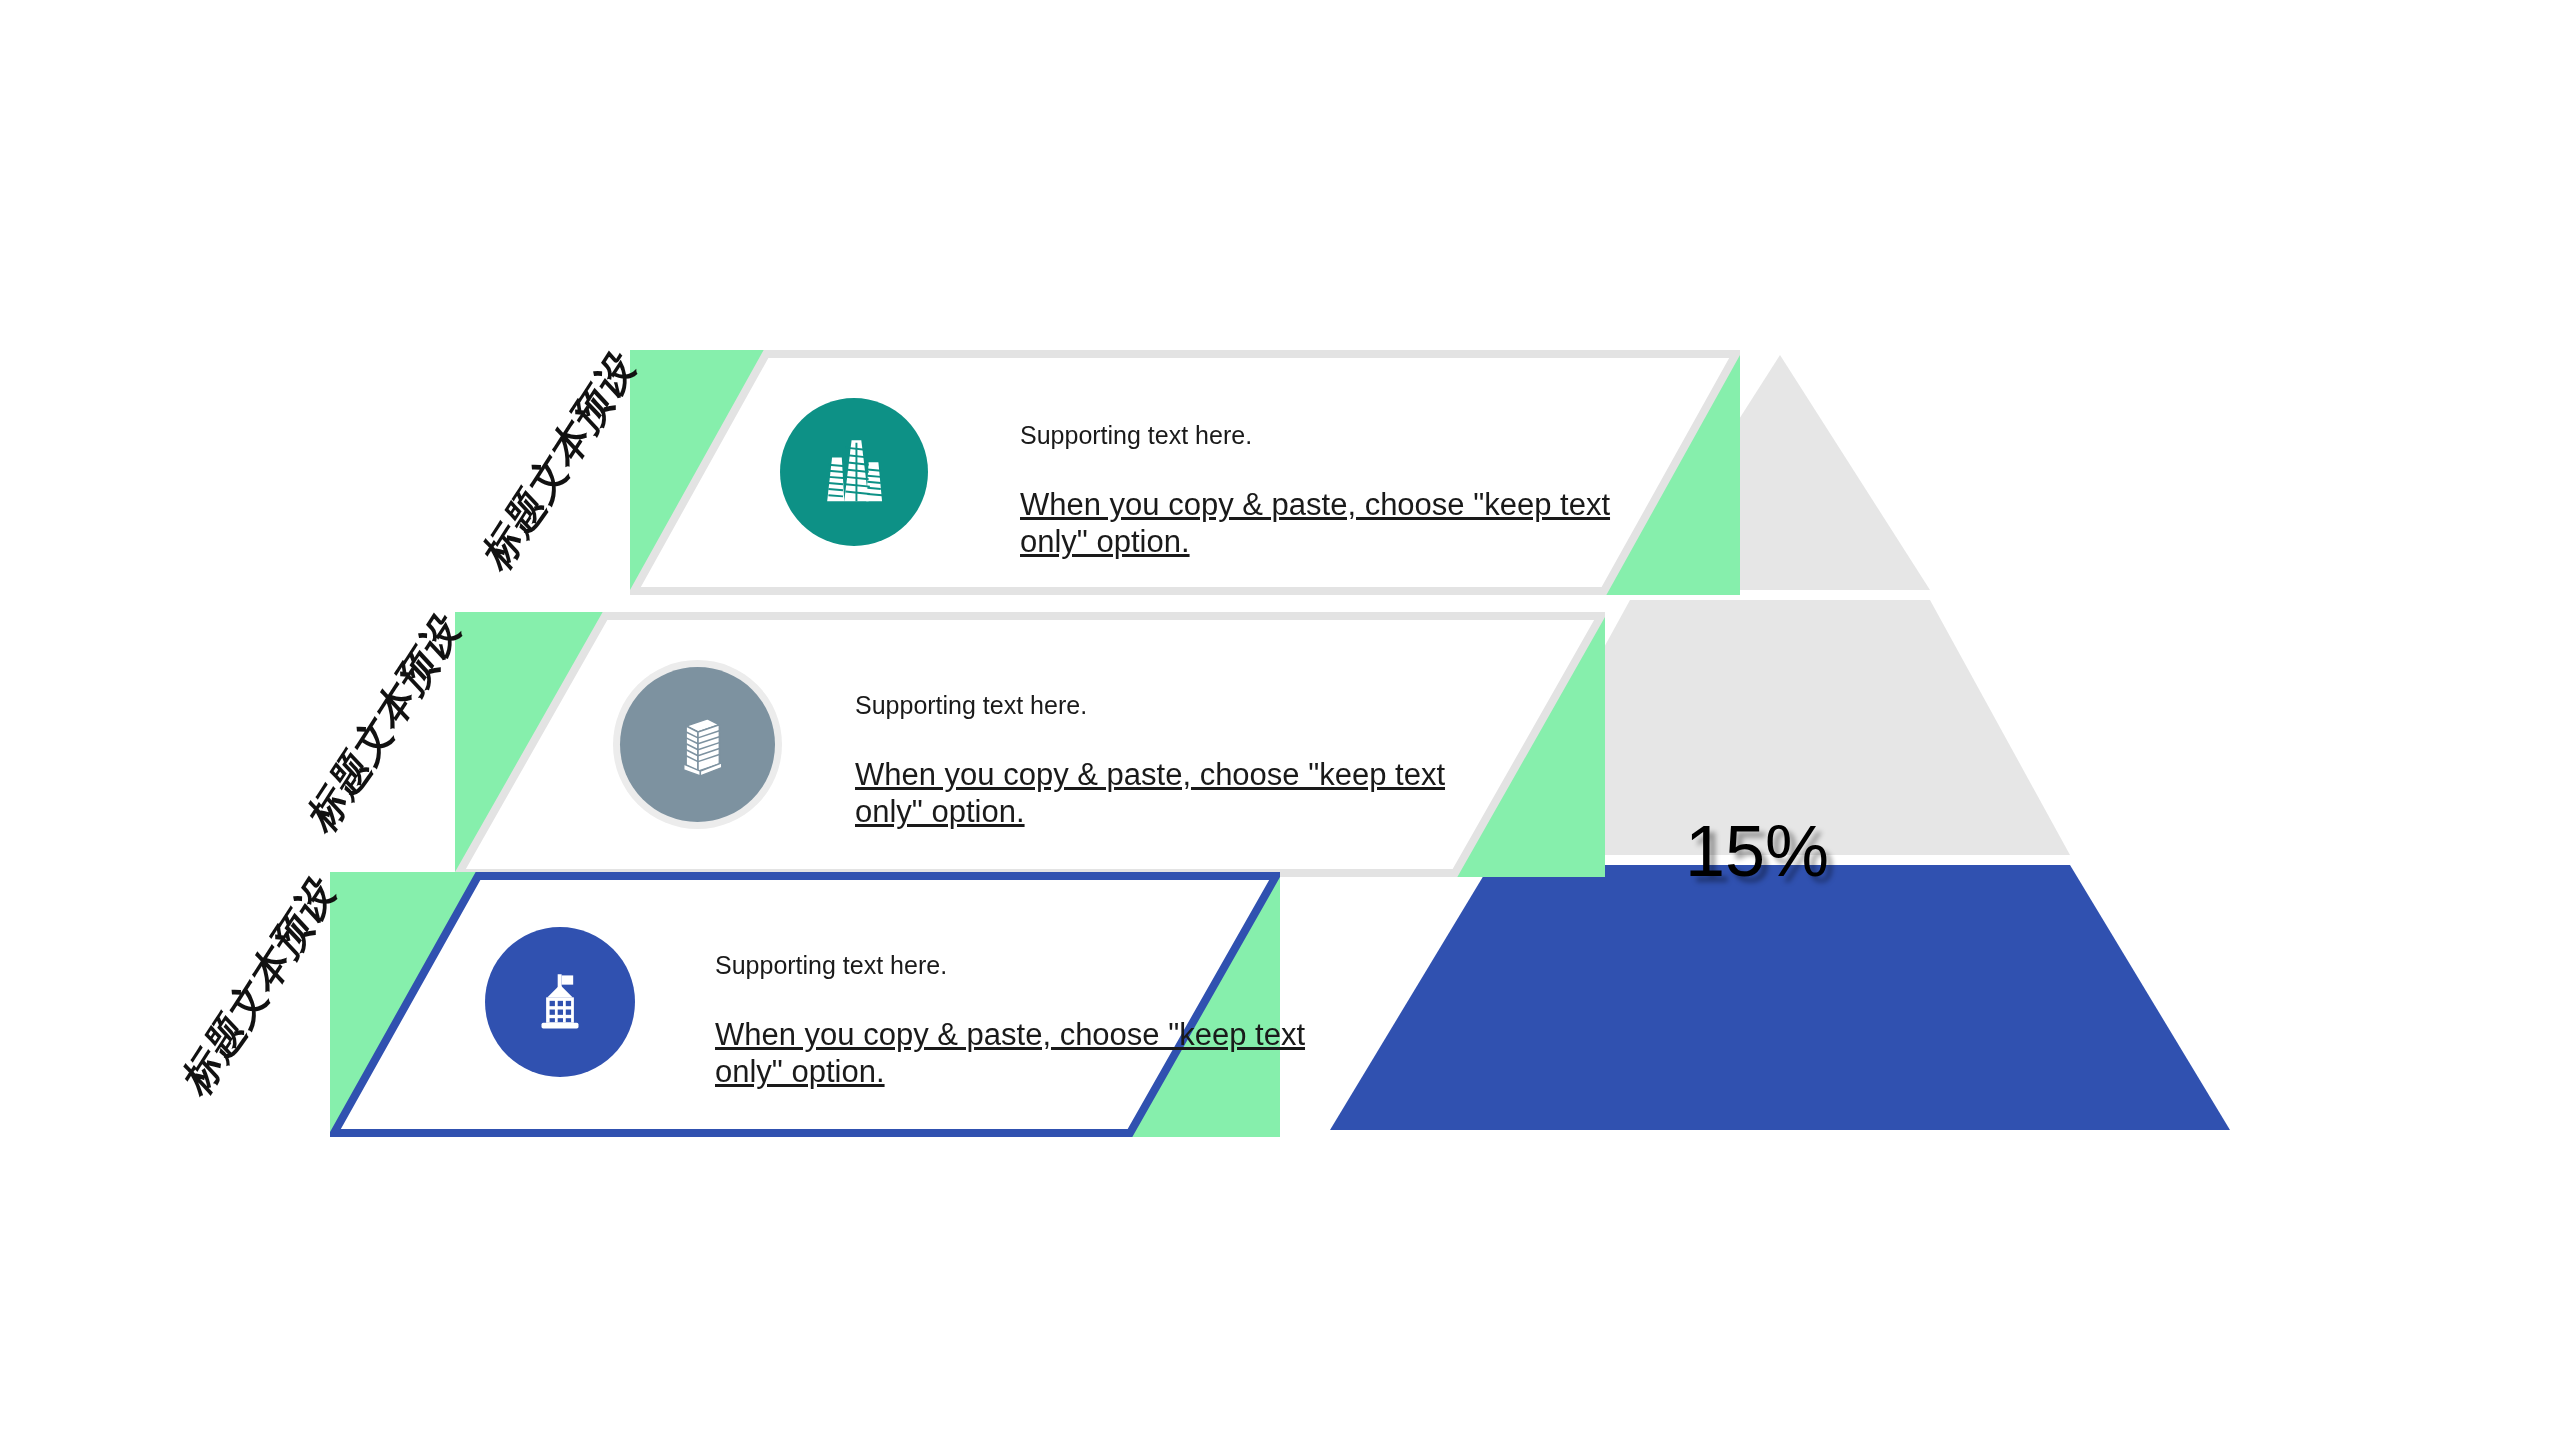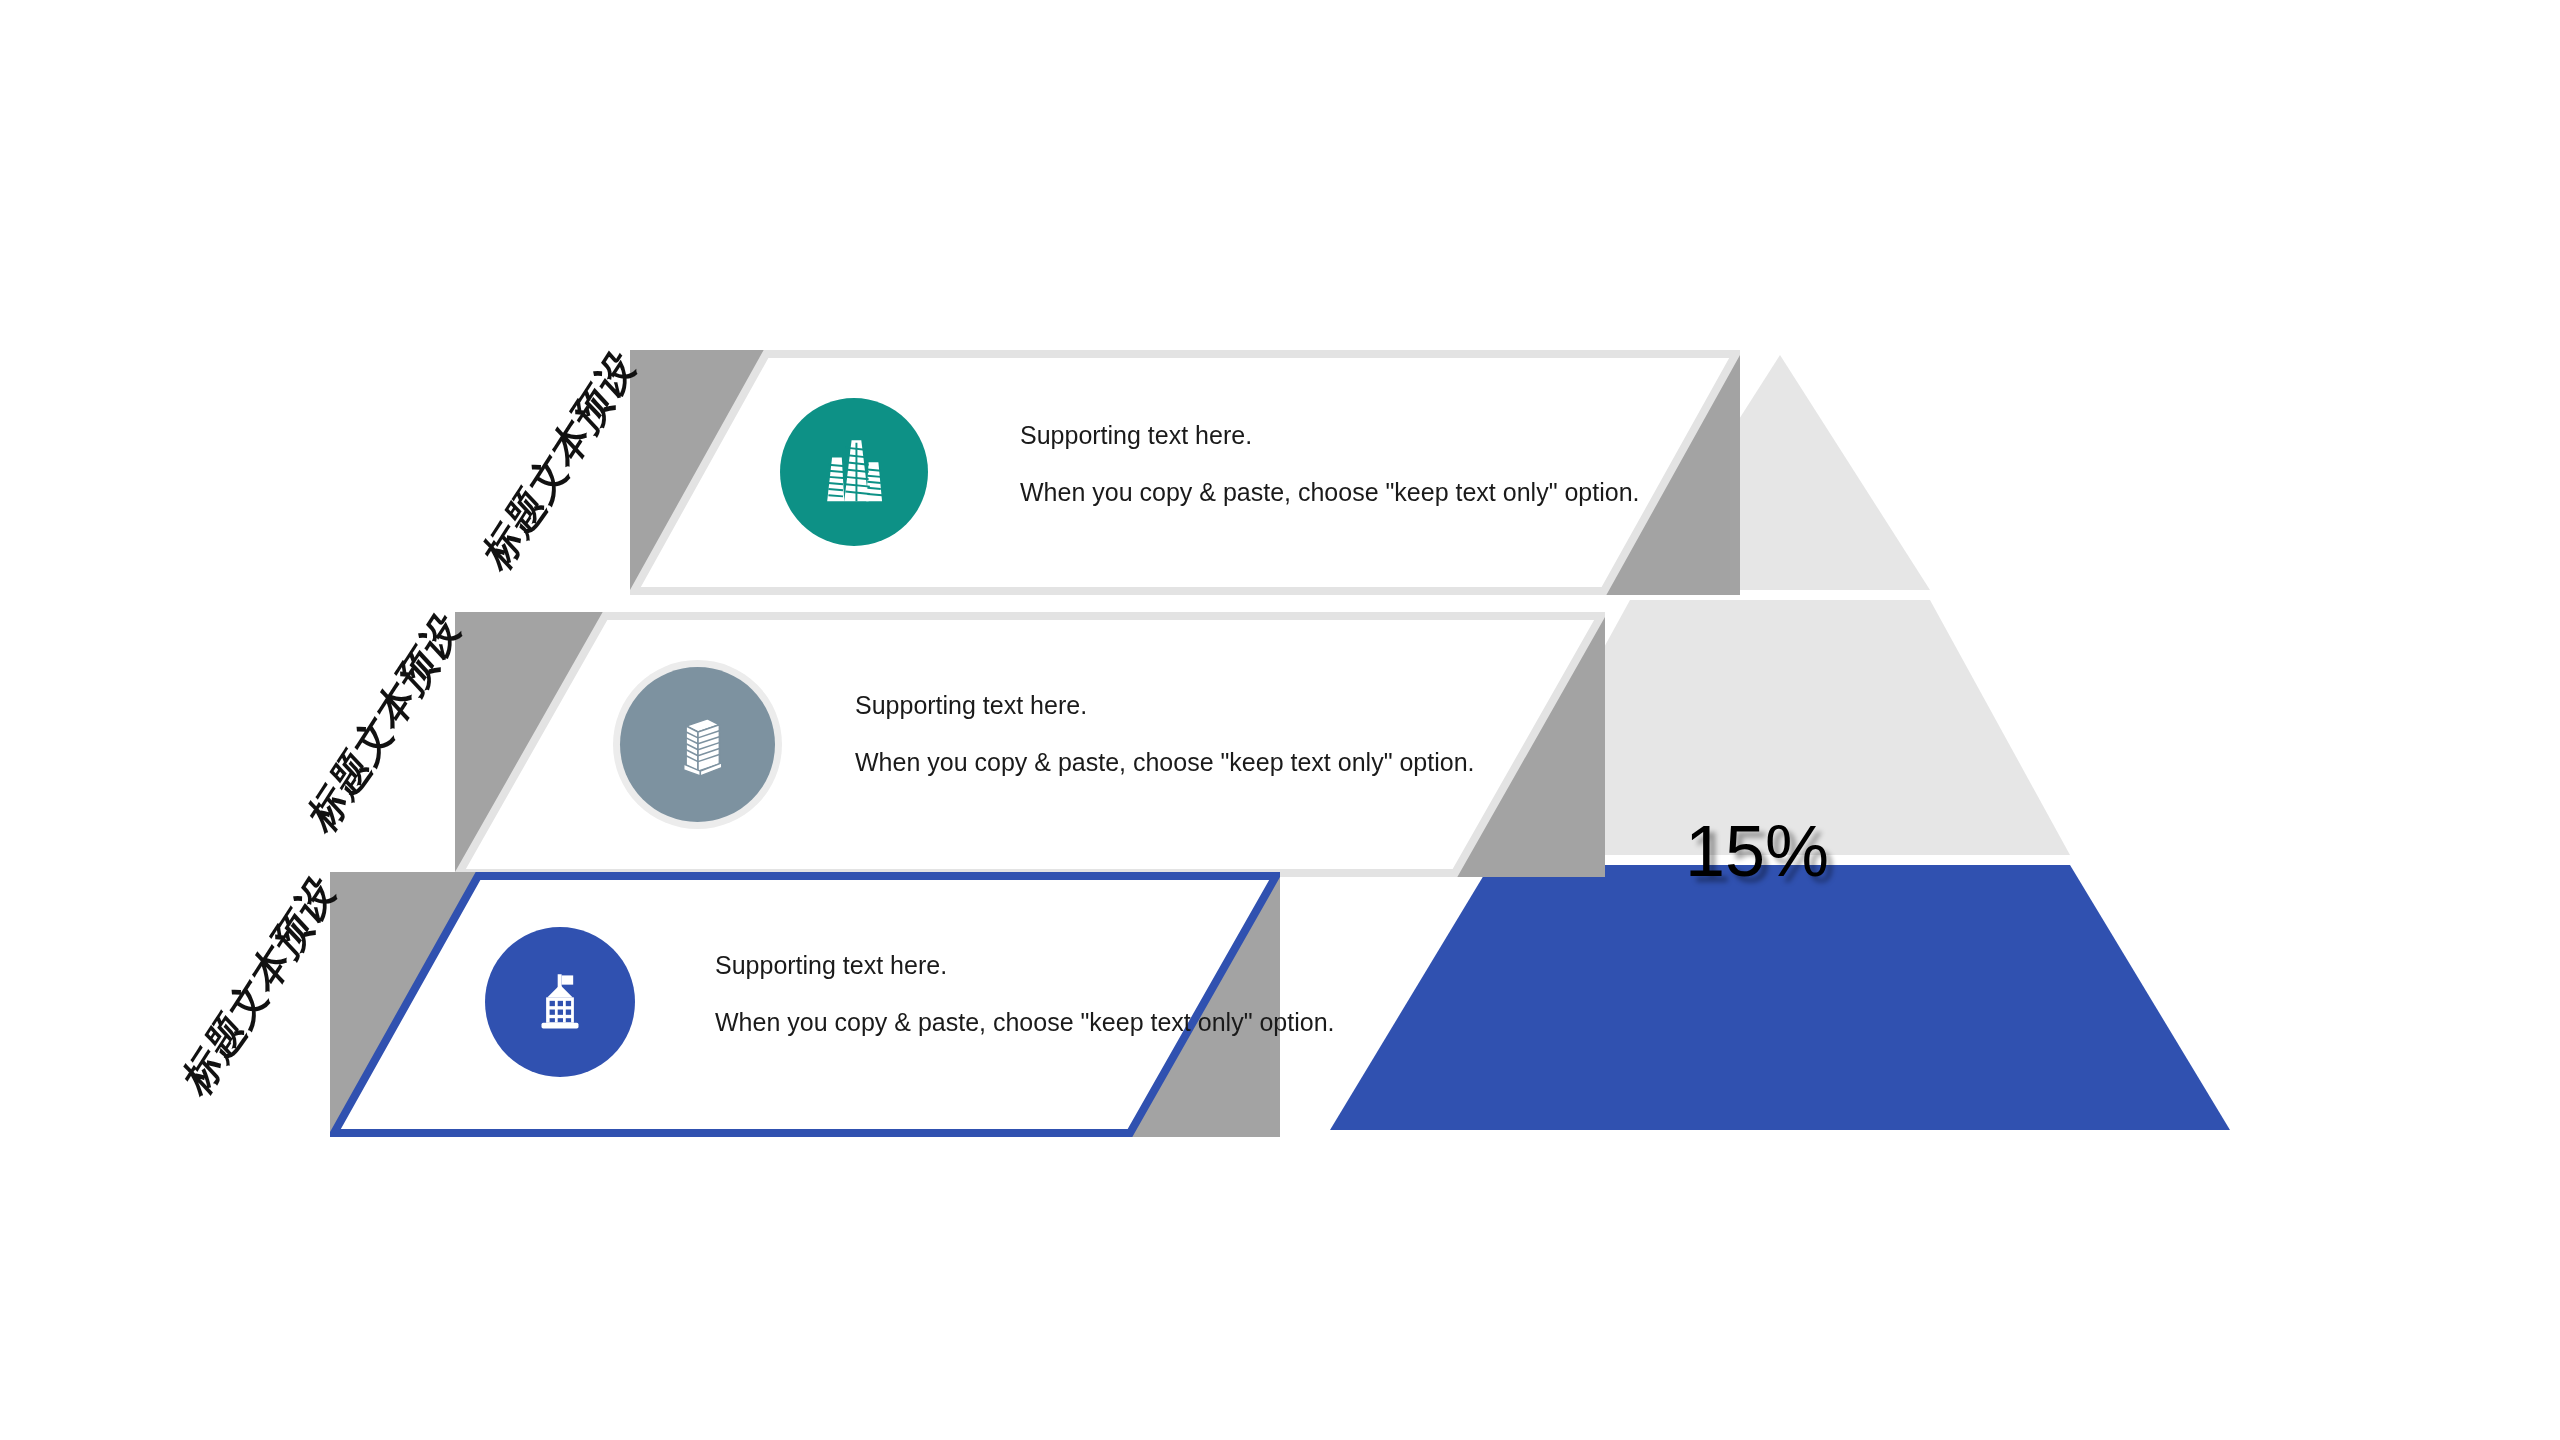--- a/index.html
+++ b/index.html
@@ -25,21 +25,21 @@
     font-style: italic;
     color: #111111;
     white-space: nowrap;
     transform-origin: left top;
     letter-spacing: 1px;
   }
 
   
   .panel {
     position: absolute;
-    background: #a3a3a3;
+    background: #86efac;
   }
   .panel .panel-shape {
     position: absolute;
     inset: 0;
   }
 
   .icon-circle {
     position: absolute;
     border-radius: 50%;
     display: flex;
@@ -47,21 +47,21 @@
     justify-content: center;
   }
   .icon-circle svg { display: block; }
 
   .panel-text {
     position: absolute;
     color: #1a1a1a;
     font-family: "Liberation Sans", sans-serif;
   }
   .panel-text .line1 { font-size: 25px; line-height: 1.2; }
-  .panel-text .line2 { font-size: 25px; line-height: 1.2; margin-top: 27px; }
+  .panel-text .line2 { font-size: 31px; line-height: 1.2; margin-top: 36px; text-decoration: underline; }
 
   
   #pyramid {
     position: absolute;
     left: 1280px;
     top: 355px;
     width: 1000px;
     height: 775px;
   }
   .pct {

